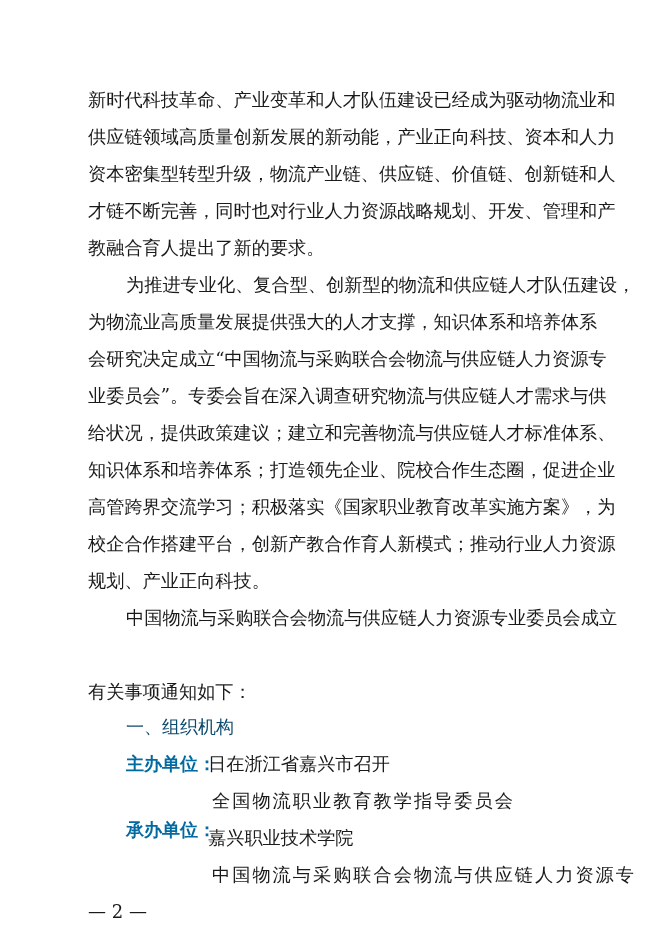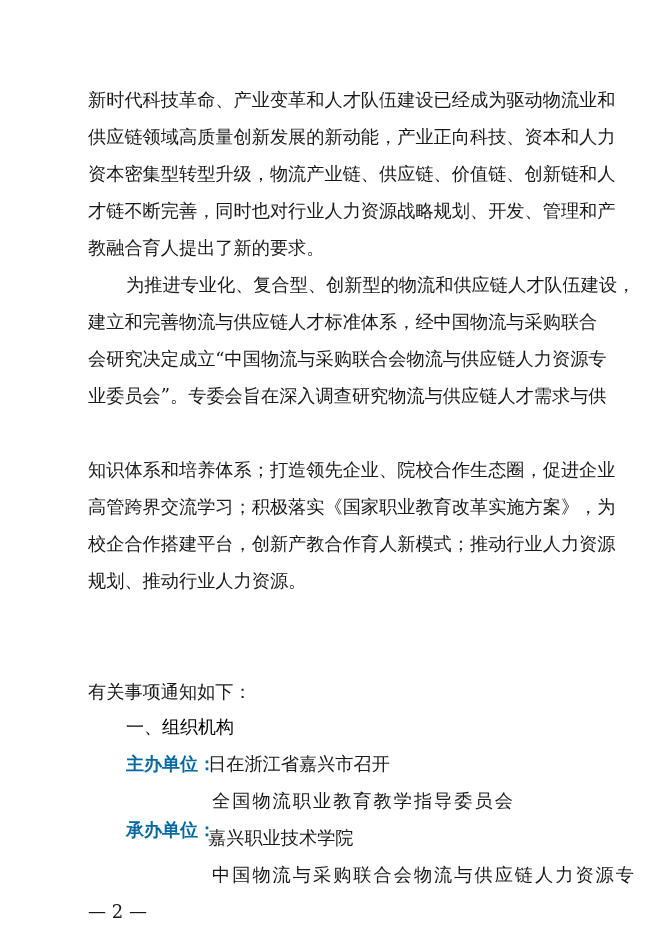--- a/index.html
+++ b/index.html
@@ -4,47 +4,49 @@
   <style>
     html, body { margin: 0; padding: 0; background: #ffffff; }
     body { width: 662px; height: 936px; position: relative; overflow: hidden;
       font-family: "DejaVu Serif", "Liberation Serif", serif; color: #1a1a1a; }
     .page { position: absolute; left: 0; top: 0; width: 662px; height: 936px; }
     .line { position: absolute; left: 88px; width: 490px; font-size: 18.2px; line-height: 24px;
       white-space: nowrap; text-align: justify; text-align-last: justify; letter-spacing: 0px; }
     .indent { left: 126px; width: 452px; }
     .short { text-align-last: left; }
     .heading { position: absolute; left: 126px; font-family: "DejaVu Sans", "Liberation Sans", sans-serif;
-      font-size: 18px; line-height: 24px; color: #000000; }
+      font-size: 18px; line-height: 24px; color: #0c4a6e; }
     .org-label { position: absolute; left: 126px; font-family: "DejaVu Sans", "Liberation Sans", sans-serif;
       font-weight: bold; font-size: 18px; line-height: 24px; color: #0369a1; }
     .org-value { position: absolute; left: 208px; font-size: 18.2px; line-height: 24px; white-space: nowrap; }
     .org-value2 { position: absolute; left: 212px; font-size: 18.2px; line-height: 24px; white-space: nowrap; letter-spacing: 2px; }
     .page-num { position: absolute; left: 88px; top: 850px; font-size: 18px; line-height: 24px; }
   </style>
 </head>
 <body>
 
 <div class="page">
 
   <div class="line" style="top:88px">新时代科技革命、产业变革和人才队伍建设已经成为驱动物流业和</div>
   <div class="line" style="top:125px">供应链领域高质量创新发展的新动能，产业正向科技、资本和人力</div>
   <div class="line" style="top:162px">资本密集型转型升级，物流产业链、供应链、价值链、创新链和人</div>
   <div class="line" style="top:199px">才链不断完善，同时也对行业人力资源战略规划、开发、管理和产</div>
   <div class="line short" style="top:236px">教融合育人提出了新的要求。</div>
 
   <div class="line indent" style="top:273px">为推进专业化、复合型、创新型的物流和供应链人才队伍建设，</div>
-  <div class="line" style="top:310px">建立和完善物流与供应链人才标准体系，经中国物流与采购联合</div>
+  <div class="line" style="top:310px">为物流业高质量发展提供强大的人才支撑，知识体系和培养体系</div>
   <div class="line" style="top:347px">会研究决定成立“中国物流与采购联合会物流与供应链人力资源专</div>
   <div class="line" style="top:384px">业委员会”。专委会旨在深入调查研究物流与供应链人才需求与供</div>
+  <div class="line" style="top:421px">给状况，提供政策建议；建立和完善物流与供应链人才标准体系、</div>
   <div class="line" style="top:458px">知识体系和培养体系；打造领先企业、院校合作生态圈，促进企业</div>
   <div class="line" style="top:532px">校企合作搭建平台，创新产教合作育人新模式；推动行业人力资源</div>
   <div class="line" style="top:495px">高管跨界交流学习；积极落实《国家职业教育改革实施方案》，为</div>
-  <div class="line short" style="top:569px">规划、推动行业人力资源。</div>
+  <div class="line short" style="top:569px">规划、产业正向科技。</div>
 
+  <div class="line indent" style="top:606px">中国物流与采购联合会物流与供应链人力资源专业委员会成立</div>
   <div class="line short" style="top:680px">有关事项通知如下：</div>
 
   <div class="heading" style="top:715px">一、组织机构</div>
 
   <div class="org-label" style="top:752px">主办单位：</div>
   <div class="org-value" style="top:752px">日在浙江省嘉兴市召开</div>
   <div class="org-value2" style="top:789px">全国物流职业教育教学指导委员会</div>
 
   <div class="org-label" style="top:818px">承办单位：</div>
   <div class="org-value" style="top:826px">嘉兴职业技术学院</div>

